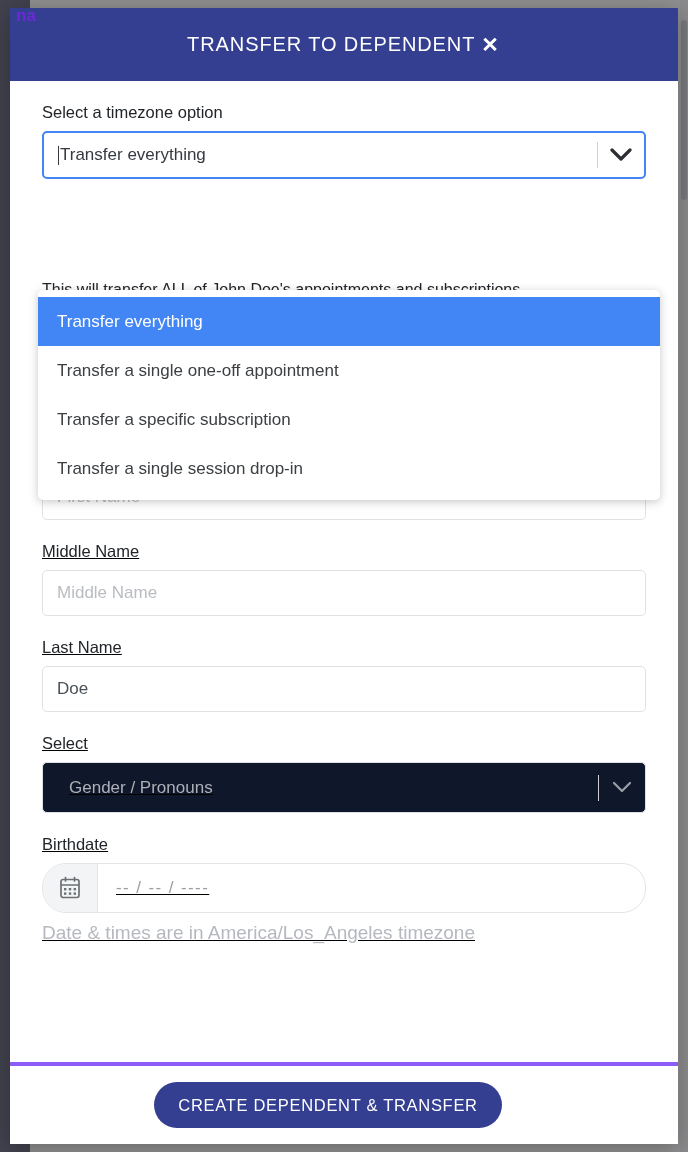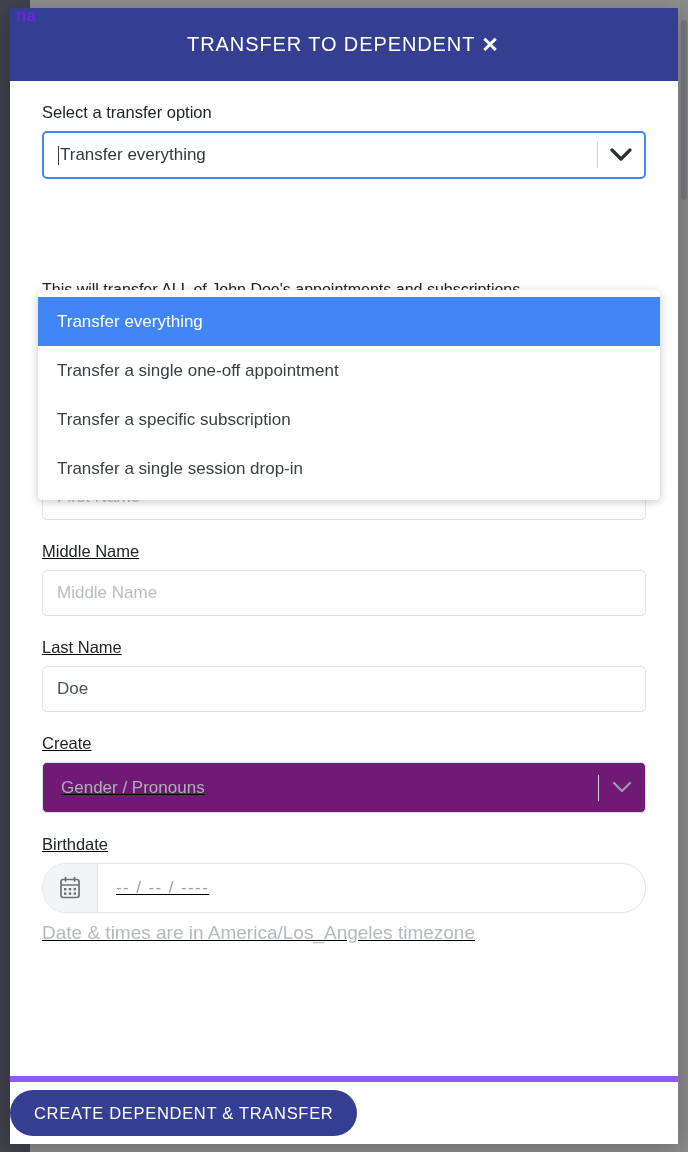--- a/index.html
+++ b/index.html
@@ -249,24 +249,24 @@
   .text-input::placeholder {
     color: #b9bcc1;
   }
 
   
   .select-plain {
     position: relative;
     height: 51px;
     border: 1px solid #dfe1e5;
     border-radius: 5px;
-    background: #701a75;
-    display: flex;
-    align-items: center;
-    padding-left: 18px;
+    background: #0f172a;
+    display: flex;
+    align-items: center;
+    padding-left: 26px;
     box-sizing: border-box;
   }
   .select-plain .ph {
     font-size: 17px;
     color: #adb1b7;
   }
 
   
   .date-wrap {
     display: flex;
@@ -302,25 +302,25 @@
   }
   .tz-note {
     margin-top: 9px;
     font-size: 19px;
     color: #b5b9bf;
   }
 
   
   .modal-footer {
     flex: 0 0 auto;
-    height: 68px;
-    border-top: 6px solid #8b5cf6;
-    display: flex;
-    align-items: center;
-    justify-content: flex-start;
+    height: 82px;
+    border-top: 4px solid #8b5cf6;
+    display: flex;
+    align-items: center;
+    justify-content: center;
     padding-right: 32px;
     box-sizing: border-box;
     background: #fff;
   }
   .primary-btn {
     background: #343f92;
     color: #ffffff;
     border: none;
     border-radius: 24px;
     height: 46px;
@@ -349,21 +349,21 @@
 
 <div id="modal">
 
   <div class="modal-header">
     <div class="modal-title">TRANSFER TO DEPENDENT</div>
     <button class="close-btn">✕</button>
   </div>
 
   <div class="modal-body">
 
-    <label class="field-label">Select a transfer option</label>
+    <label class="field-label">Select a timezone option</label>
 
     <div class="select-control">
       <span class="select-caret"></span>
       <span class="select-value">Transfer everything</span>
       <span class="select-right">
         <span class="select-sep"></span>
         <span class="select-arrow">
           <svg class="chev" width="22" height="14" viewBox="0 0 22 14" aria-hidden="true">
             <path d="M2 2 L11 11 L20 2" fill="none" stroke="#2b2f33" stroke-width="3.2" stroke-linecap="round" stroke-linejoin="round"></path>
           </svg>
@@ -393,21 +393,21 @@
         <label class="field-label">Middle Name</label>
         <input class="text-input" type="text" placeholder="Middle Name" style="">
       </div>
 
       <div class="form-group">
         <label class="field-label">Last Name</label>
         <input class="text-input" type="text" placeholder="Last Name" value="Doe" style="">
       </div>
 
       <div class="form-group">
-        <label class="field-label">Create</label>
+        <label class="field-label">Select</label>
         <div class="select-plain">
           <span class="ph">Gender / Pronouns</span>
           <span class="select-right">
             <span class="select-sep"></span>
             <span class="select-arrow">
               <svg class="chev" width="20" height="13" viewBox="0 0 20 13" aria-hidden="true">
                 <path d="M2 2 L10 10 L18 2" fill="none" stroke="#9aa0a6" stroke-width="2.2" stroke-linecap="round" stroke-linejoin="round"></path>
               </svg>
             </span>
           </span>

